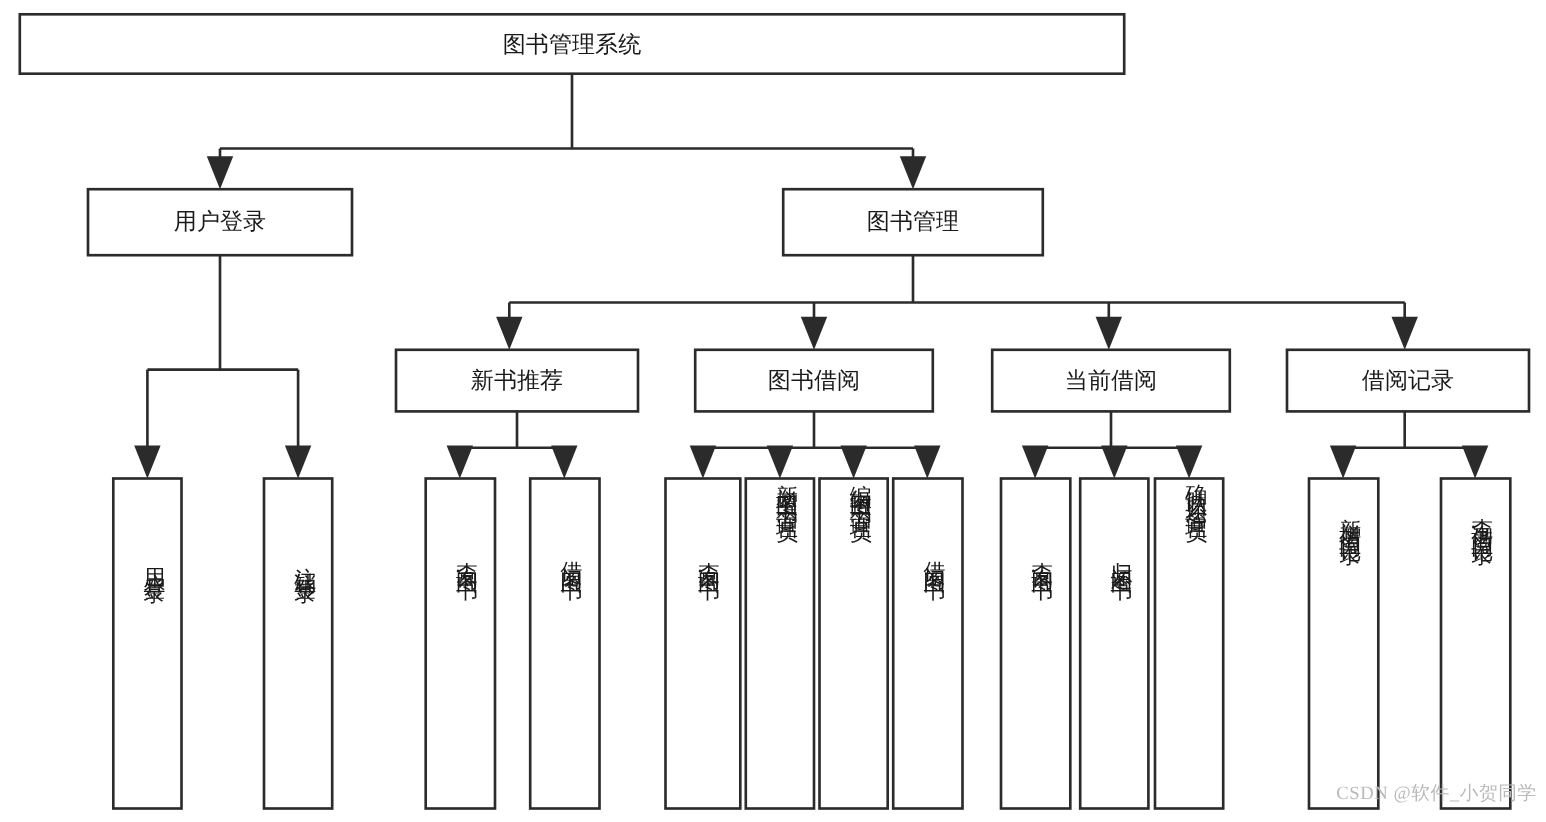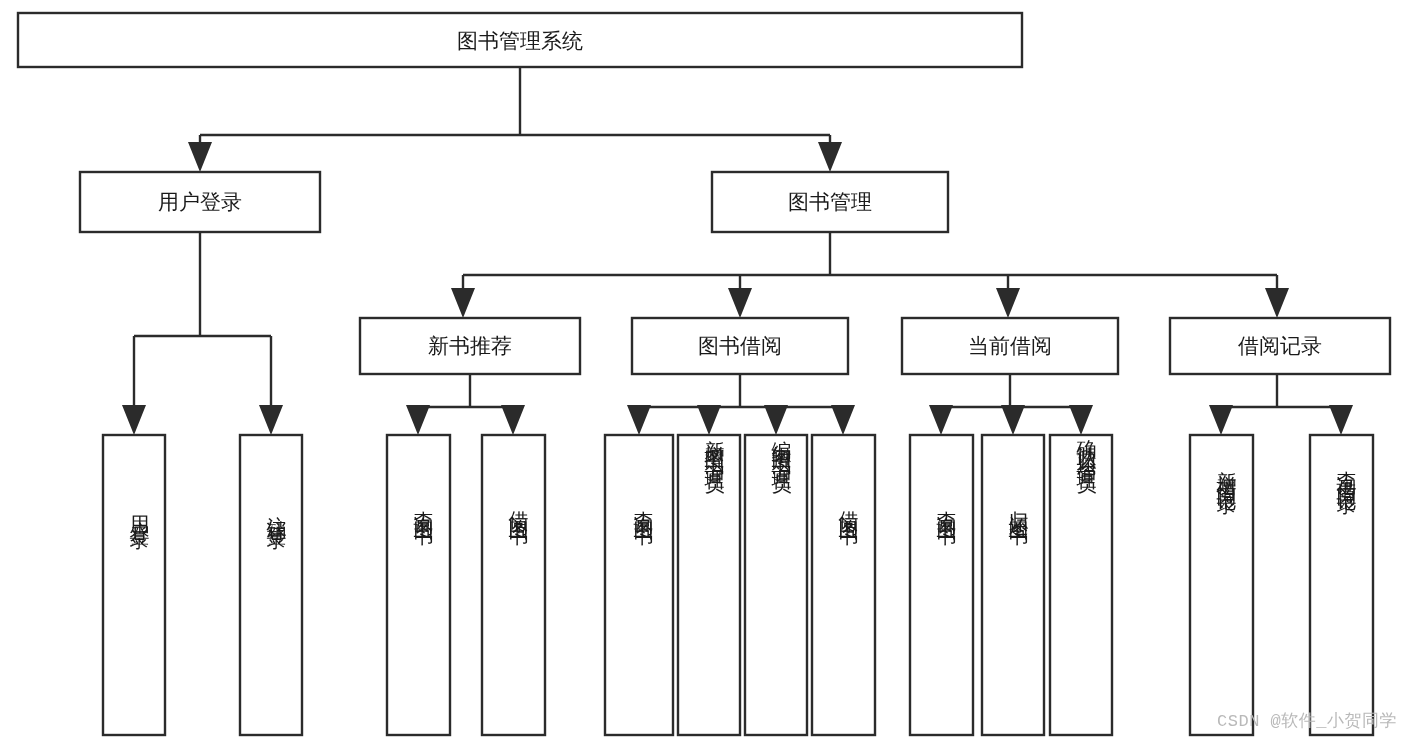--- a/index.html
+++ b/index.html
@@ -54,21 +54,21 @@
     stroke-linecap: butt;
   }
   .arrow-head {
     fill: #2b2b2b;
     stroke: none;
   }
   .watermark {
     position: absolute;
     right: 8px;
     bottom: 4px;
-    font-family: Liberation Mono, monospace;
+    font-family: Liberation Serif, serif;
     font-size: 17px;
     color: #b9b9b9;
     letter-spacing: 0.5px;
     white-space: nowrap;
     user-select: none;
   }
 </style>
 </head>
 <body>
 

